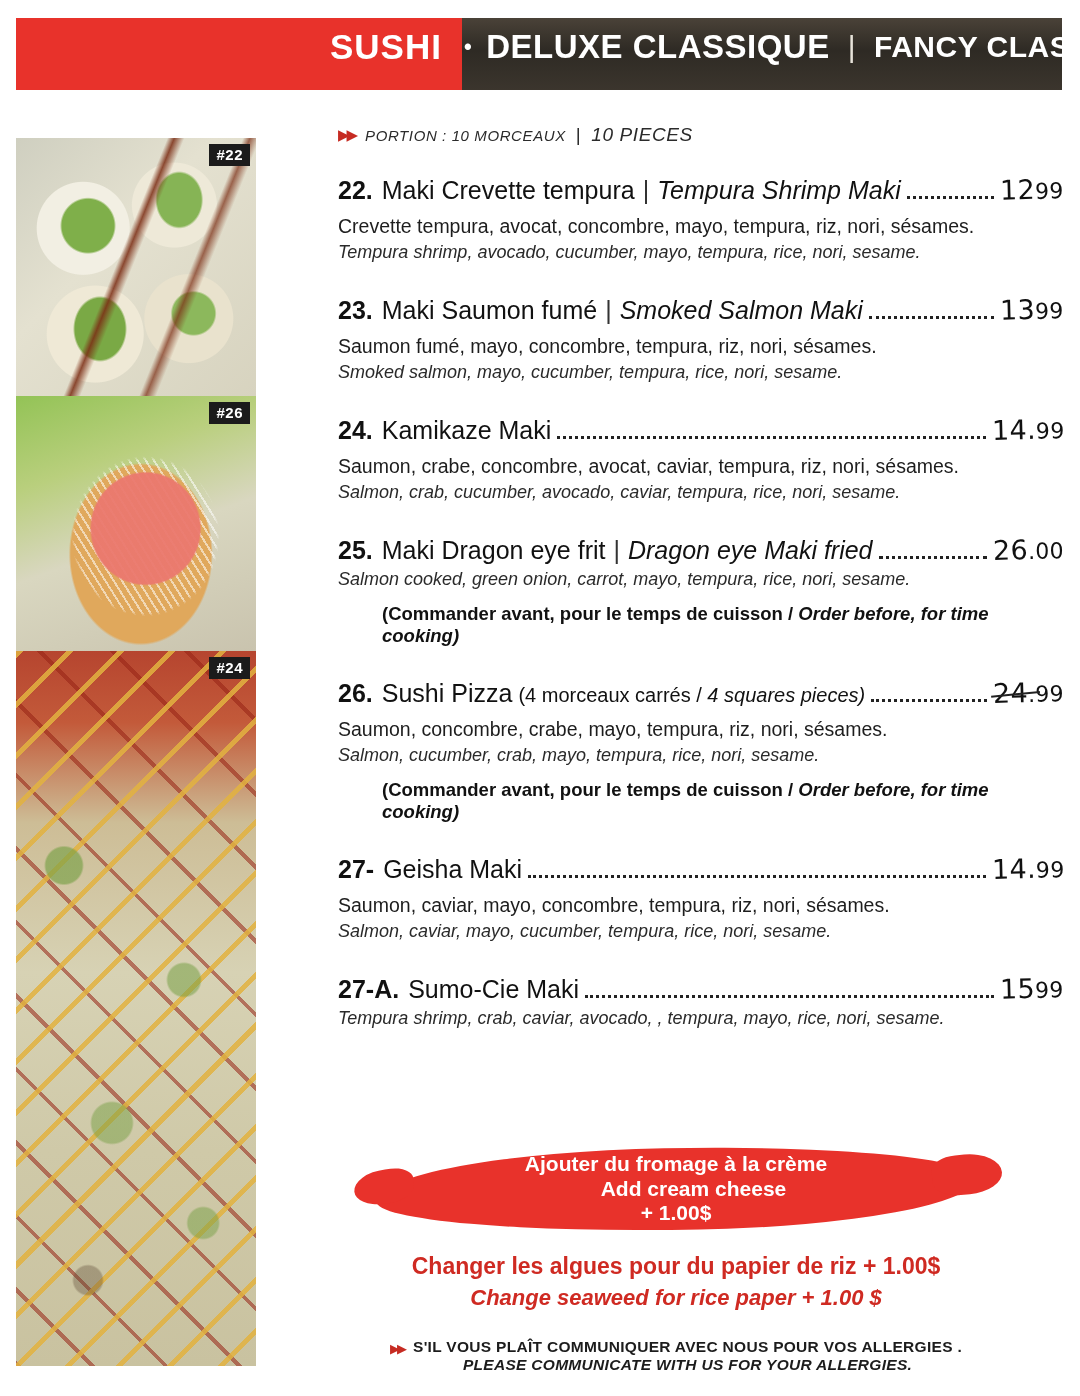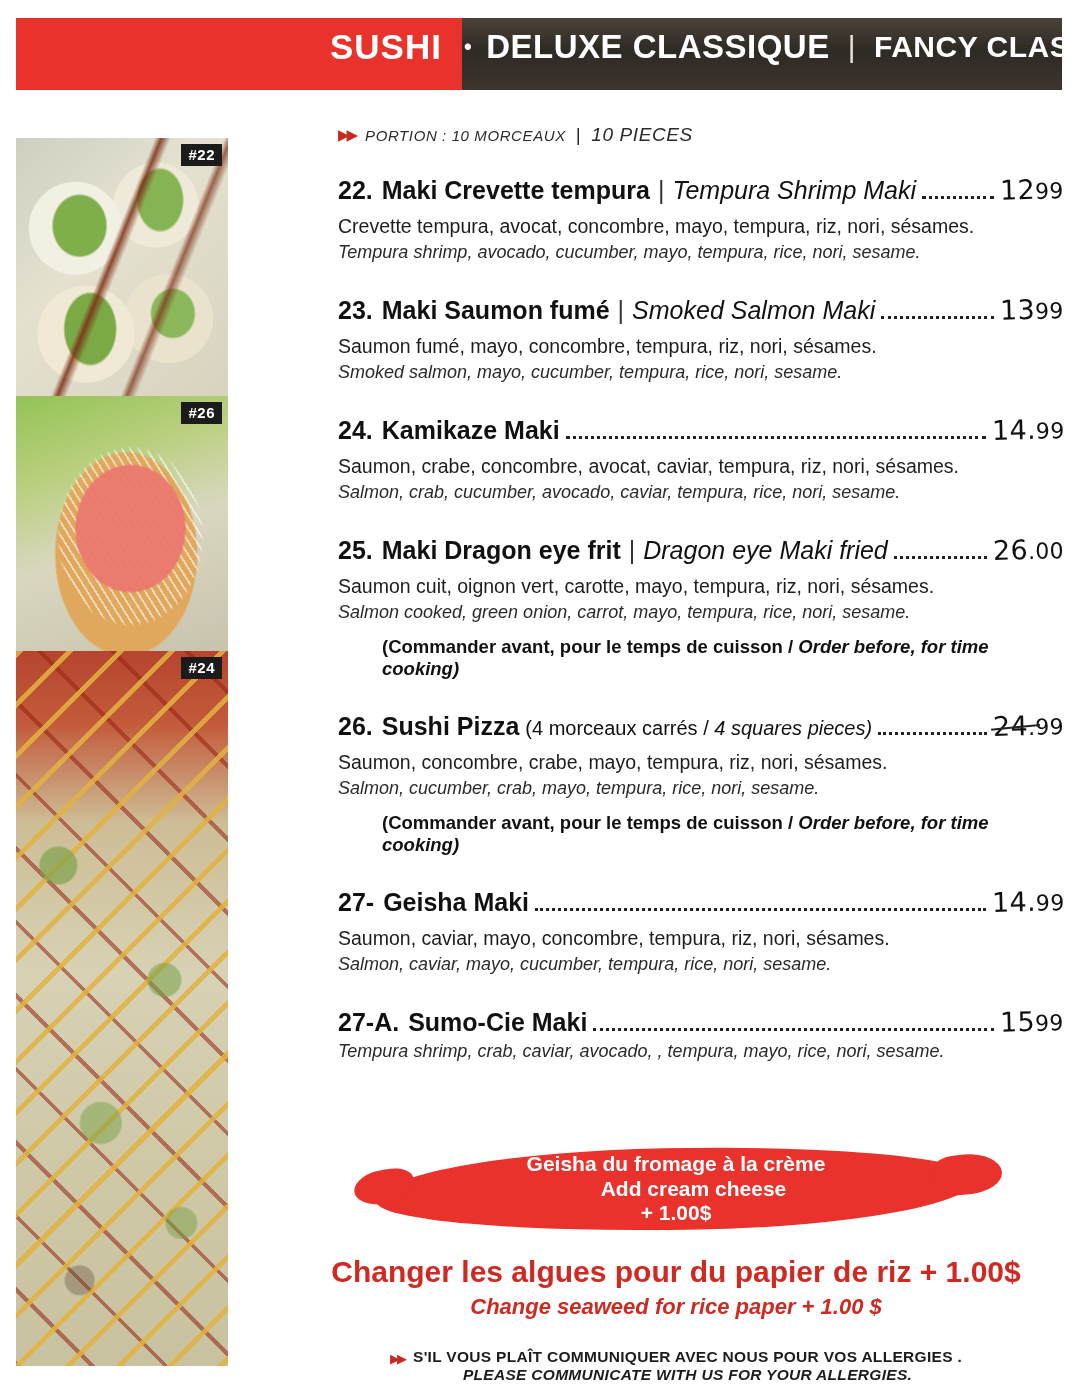--- a/index.html
+++ b/index.html
@@ -82,21 +82,21 @@
 
   
   .photos {
     position: absolute;
     left: 16px;
     top: 138px;
     width: 240px;
   }
   .photo {
     position: relative;
-    width: 212px;
+    width: 240px;
     overflow: hidden;
   }
   .photo-tag {
     position: absolute;
     top: 6px;
     right: 6px;
     background: #1b1b1b;
     color: #ffffff;
     font-size: 15px;
     font-weight: bold;
@@ -207,21 +207,21 @@
     width: 726px;
     font-size: 25px;
     color: #111;
   }
   .num {
     font-weight: bold;
     margin-right: 9px;
     white-space: nowrap;
   }
   .name-fr {
-    font-weight: bold;
+    font-weight: normal;
     white-space: nowrap;
   }
   .pipe {
     font-weight: 300;
     margin: 0 8px;
     color: #333;
   }
   .name-en {
     font-style: italic;
     white-space: nowrap;
@@ -342,21 +342,21 @@
   .brush-l1 { font-size: 21px; }
   .brush-l2 { font-size: 21px; margin-left: 35px; }
   .brush-l3 { font-size: 21px; }
 
   .change-note {
     margin-top: 22px;
     color: #cf2a22;
     font-weight: bold;
     line-height: 1.3;
   }
-  .change-fr { font-size: 30px; }
+  .change-fr { font-size: 23px; }
   .change-en { font-size: 22px; font-style: italic; margin-top: 2px; }
 
   .allergy {
     margin-top: 26px;
     display: flex;
     align-items: flex-start;
     justify-content: center;
     gap: 9px;
     color: #1c1c1c;
   }
@@ -445,21 +445,20 @@
 
   <div class="item">
     <div class="item-title-row">
       <span class="num">25.</span>
       <span class="name-fr">Maki Dragon eye frit</span>
       <span class="pipe">|</span>
       <span class="name-en">Dragon eye Maki fried</span>
       <span class="dots"></span>
       <span class="price handwritten"><span>26</span><span class="cents">.00</span></span>
     </div>
-    <div class="desc-fr">Saumon cuit, oignon vert, carotte, mayo, tempura, riz, nori, sésames.</div>
     <div class="desc-en">Salmon cooked, green onion, carrot, mayo, tempura, rice, nori, sesame.</div>
     <div class="order-note"><span>(Commander avant, pour le temps de cuisson /</span> <i>Order before, for time cooking)</i></div>
   </div>
 
   <div class="item">
     <div class="item-title-row">
       <span class="num">26.</span>
       <span class="name-fr">Sushi Pizza</span>
       <span class="paren-note"><span>(4 morceaux carrés /</span> <i>4 squares pieces)</i></span>
       <span class="dots"></span>
@@ -490,21 +489,21 @@
     </div>
     <div class="desc-en">Tempura shrimp, crab, caviar, avocado, , tempura, mayo, rice, nori, sesame.</div>
   </div>
 
 </div>
 
 <div class="promo">
   <div class="brush">
     <div class="brush-bg"></div>
     <div class="brush-text">
-      <span class="brush-l1">Geisha du fromage à la crème</span>
+      <span class="brush-l1">Ajouter du fromage à la crème</span>
       <span class="brush-l2">Add cream cheese</span>
       <span class="brush-l3">+ 1.00$</span>
     </div>
   </div>
 
   <div class="change-note">
     <div class="change-fr">Changer les algues pour du papier de riz + 1.00$</div>
     <div class="change-en">Change seaweed for rice paper + 1.00 $</div>
   </div>
 

